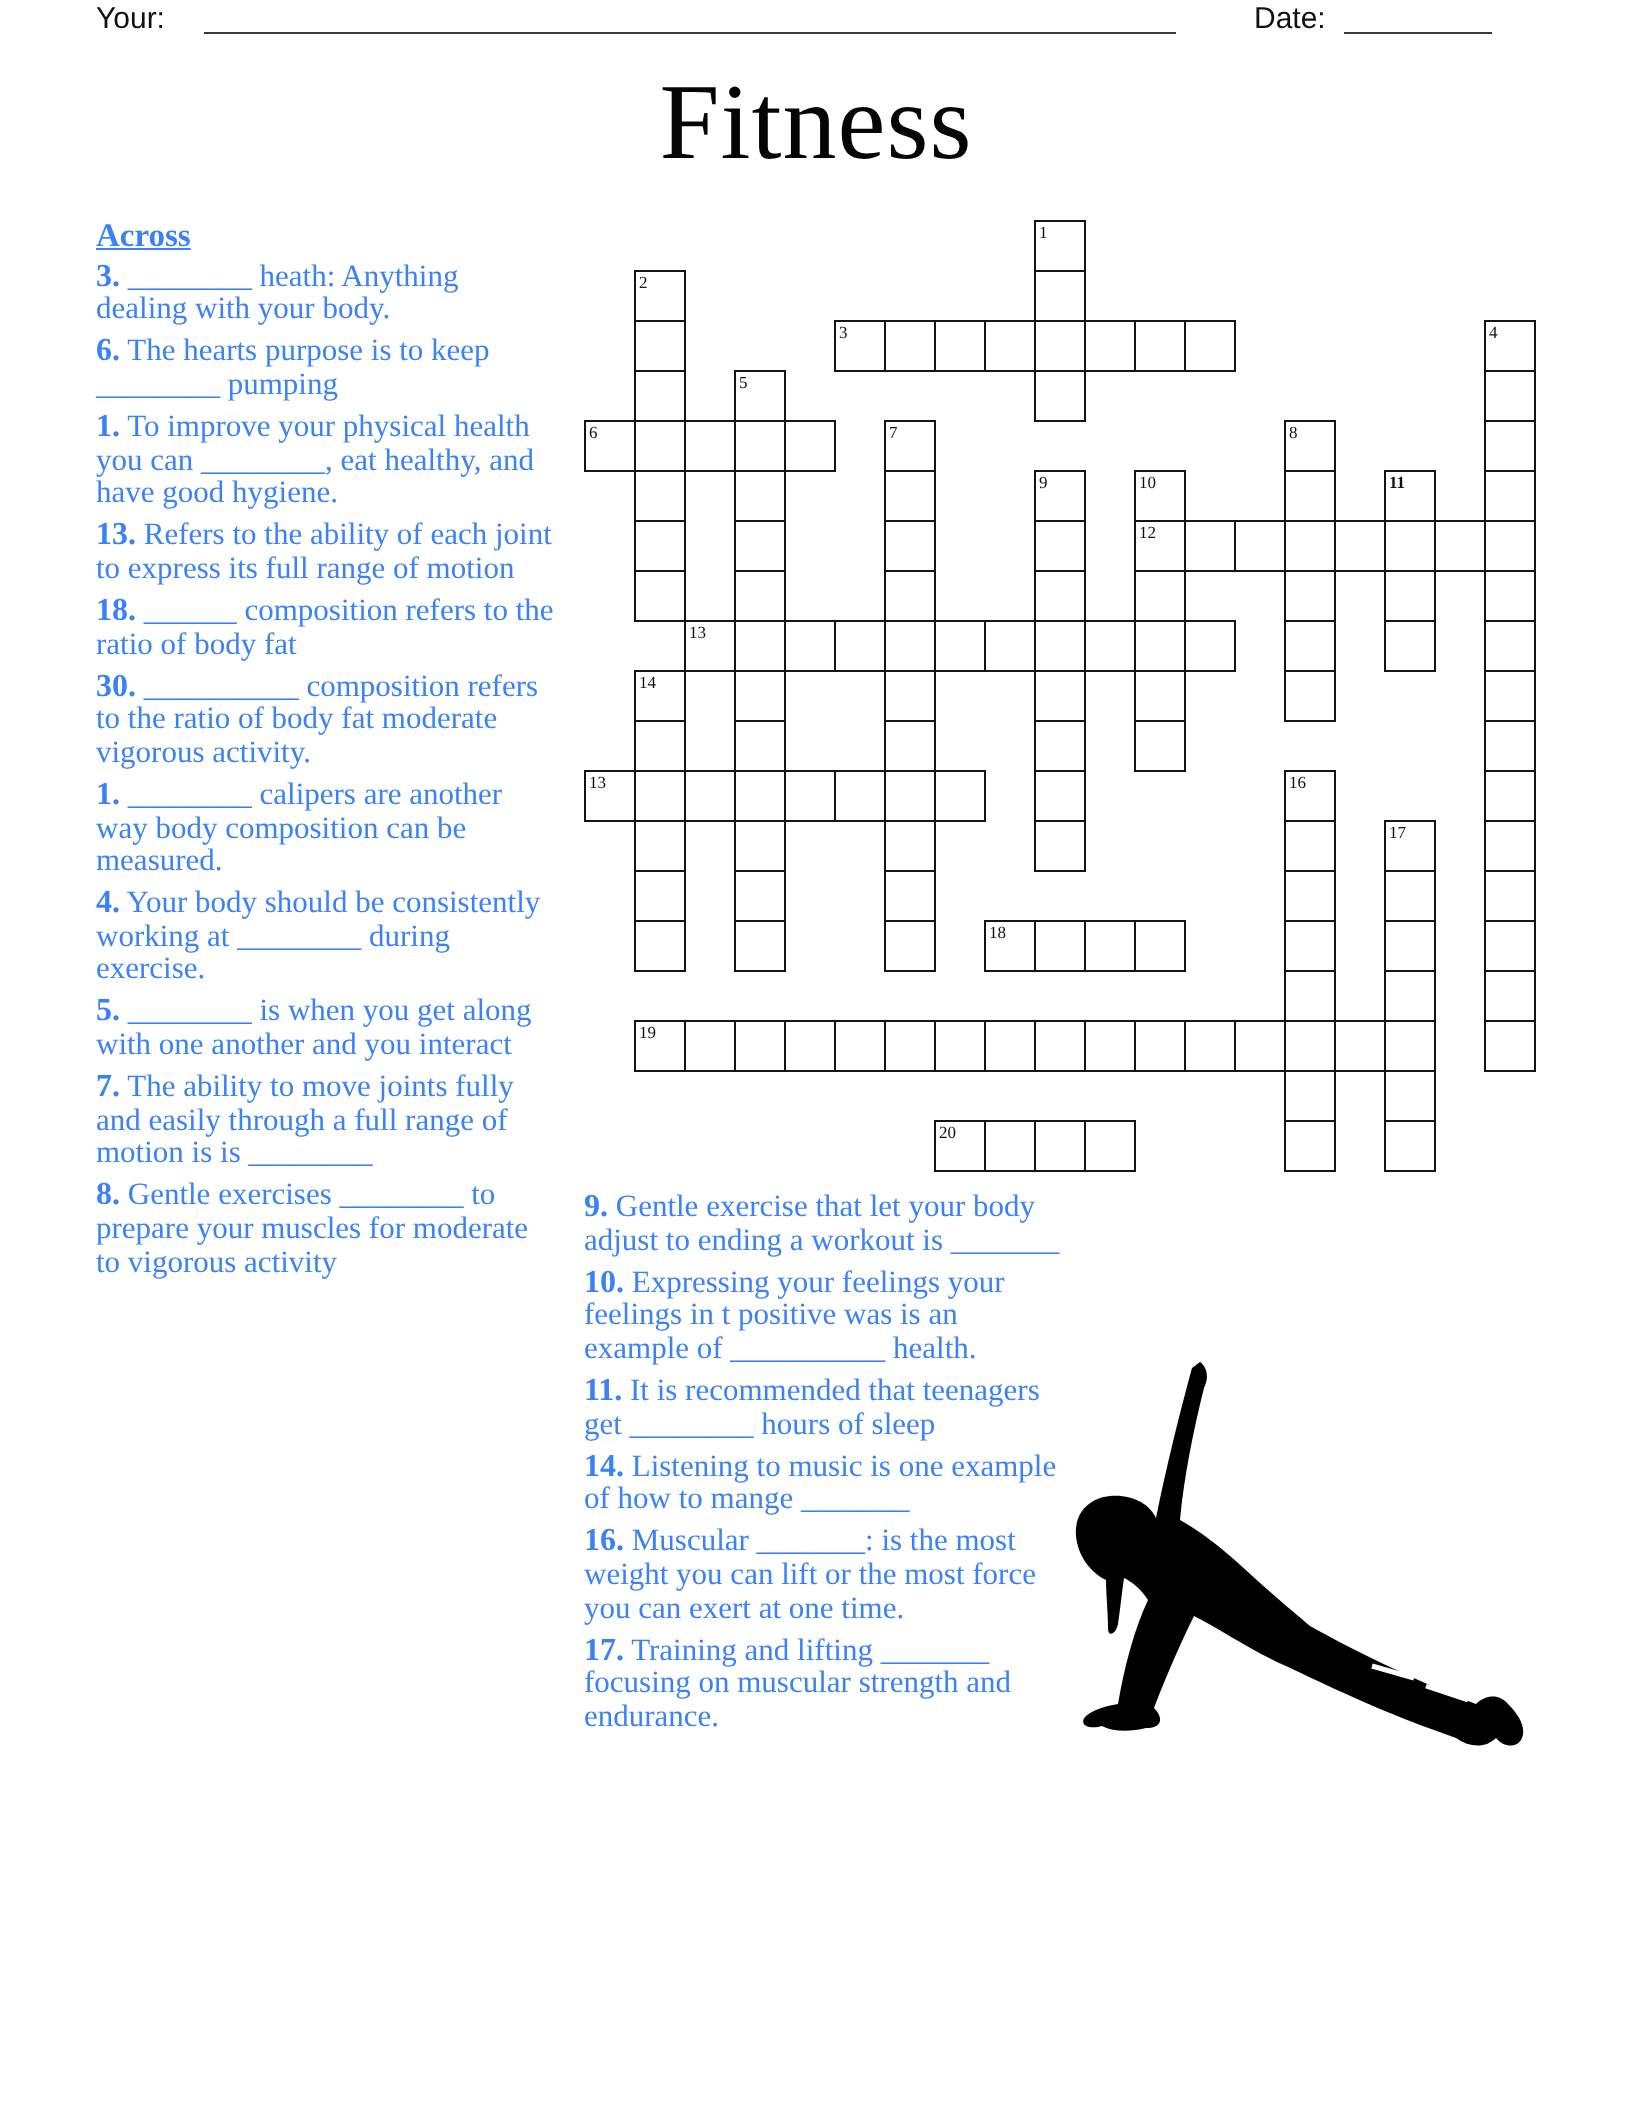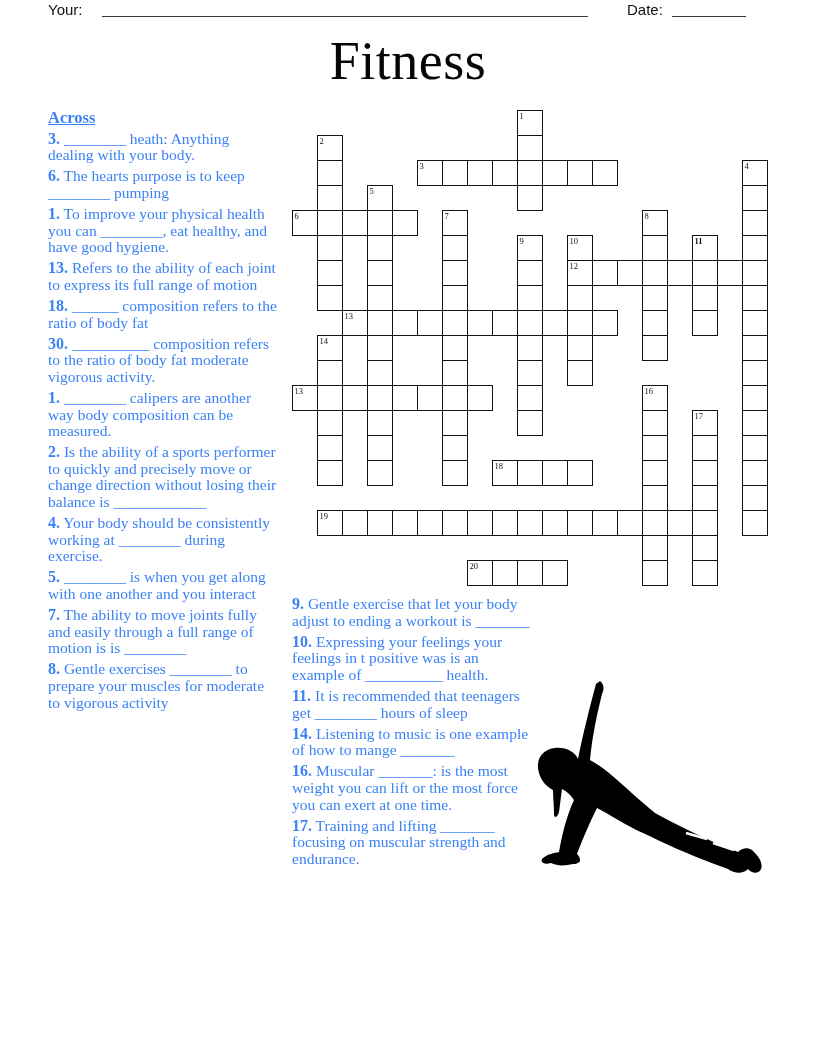--- a/index.html
+++ b/index.html
@@ -240,21 +240,20 @@
     <div>
         <p class="clue"><b>3.</b> ________ heath: Anything dealing with your body.</p>
         <p class="clue"><b>6.</b> The hearts purpose is to keep ________ pumping</p>
         <p class="clue"><b>1.</b> To improve your physical health you can ________, eat healthy, and have good hygiene.</p>
         <p class="clue"><b>13.</b> Refers to the ability of each joint to express its full range of motion</p>
         <p class="clue"><b>18.</b> ______ composition refers to the ratio of body fat</p>
         <p class="clue"><b>30.</b> __________ composition refers to the ratio of body fat moderate vigorous activity.</p>
       </div>
     <div>
         <p class="clue"><b>1.</b> ________ calipers are another way body composition can be measured.</p>
-        <p class="clue"><b>2.</b> Is the ability of a sports performer to quickly and precisely move or change direction without losing their balance is ____________</p>
         <p class="clue"><b>4.</b> Your body should be consistently working at ________ during exercise.</p>
         <p class="clue"><b>5.</b> ________ is when you get along with one another and you interact</p>
         <p class="clue"><b>7.</b> The ability to move joints fully and easily through a full range of motion is is ________</p>
         <p class="clue"><b>8.</b> Gentle exercises ________ to prepare your muscles for moderate to vigorous activity</p>
       </div>
   </div>
 
   <div class="clues-col col-mid">
     <div>
         <p class="clue"><b>9.</b> Gentle exercise that let your body adjust to ending a workout is _______</p>

